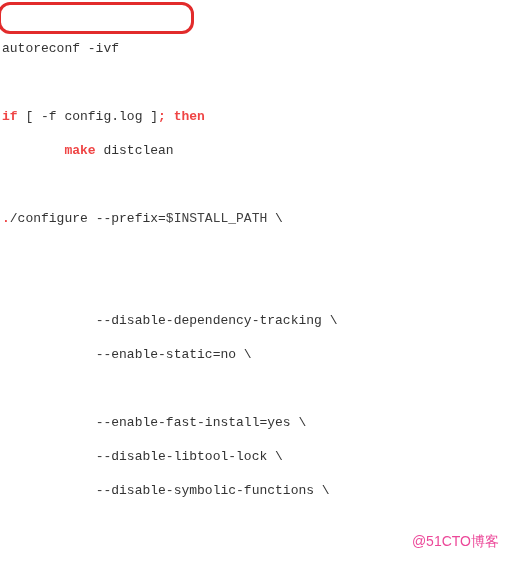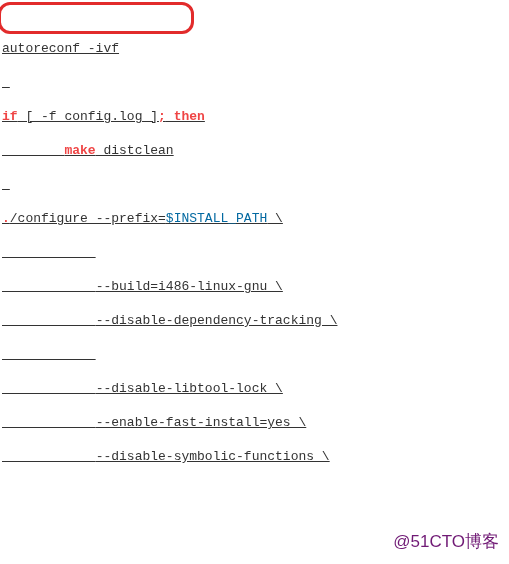--- a/index.html
+++ b/index.html
@@ -12,60 +12,61 @@
       width: 509px;
       height: 564px;
       position: relative;
       overflow: hidden;
     }
     .code-wrap {
       position: relative;
       padding: 6px 0 0 2px;
       white-space: pre;
     }
-    .line { display: block; text-decoration: underline; }
+    .line { display: block; }
     .highlight-box {
       position: absolute;
       top: 2px;
       left: -2px;
       width: 196px;
       height: 32px;
       border: 3px solid #e22b2b;
       border-radius: 12px;
       pointer-events: none;
     }
     .kw  { color: #ef4444; font-weight: bold; }
-    .var { color: #0369a1; }
+    .var { color: #404040; }
     .watermark {
       position: absolute;
       right: 10px;
       bottom: 14px;
-      color: #701a75;
+      color: #ec4899;
       font-family: sans-serif;
-      font-size: 17px;
+      font-size: 14px;
       pointer-events: none;
     }
   </style>
 </head>
 <body>
 
 <div class="code-wrap">
   <div class="highlight-box"></div>
 <span class="line"><span>autoreconf -ivf</span></span>
 <span class="line"> </span>
 <span class="line"><span class="kw">if</span><span> [ -f config.log ]</span><span class="kw">;</span><span class="kw"> then</span></span>
 <span class="line"><span>        </span><span class="kw">make</span><span> distclean</span></span>
 <span class="line"> </span>
 <span class="line"><span class="kw">.</span><span>/configure --prefix=</span><span class="var">$INSTALL_PATH</span><span> \</span></span>
 <span class="line"><span>            </span></span>
-<span class="line"><span>            </span><span>--build=i486-linux-gnu \</span></span>
+<span class="line"><span>            </span></span>
 <span class="line"><span>            </span><span>--disable-dependency-tracking \</span></span>
+<span class="line"><span>            </span><span>--enable-static=no \</span></span>
 <span class="line"><span>            </span></span>
+<span class="line"><span>            </span><span>--enable-fast-install=yes \</span></span>
 <span class="line"><span>            </span><span>--disable-libtool-lock \</span></span>
-<span class="line"><span>            </span><span>--enable-fast-install=yes \</span></span>
 <span class="line"><span>            </span><span>--disable-symbolic-functions \</span></span>
 
 
 
 
 
 
 
 
 

